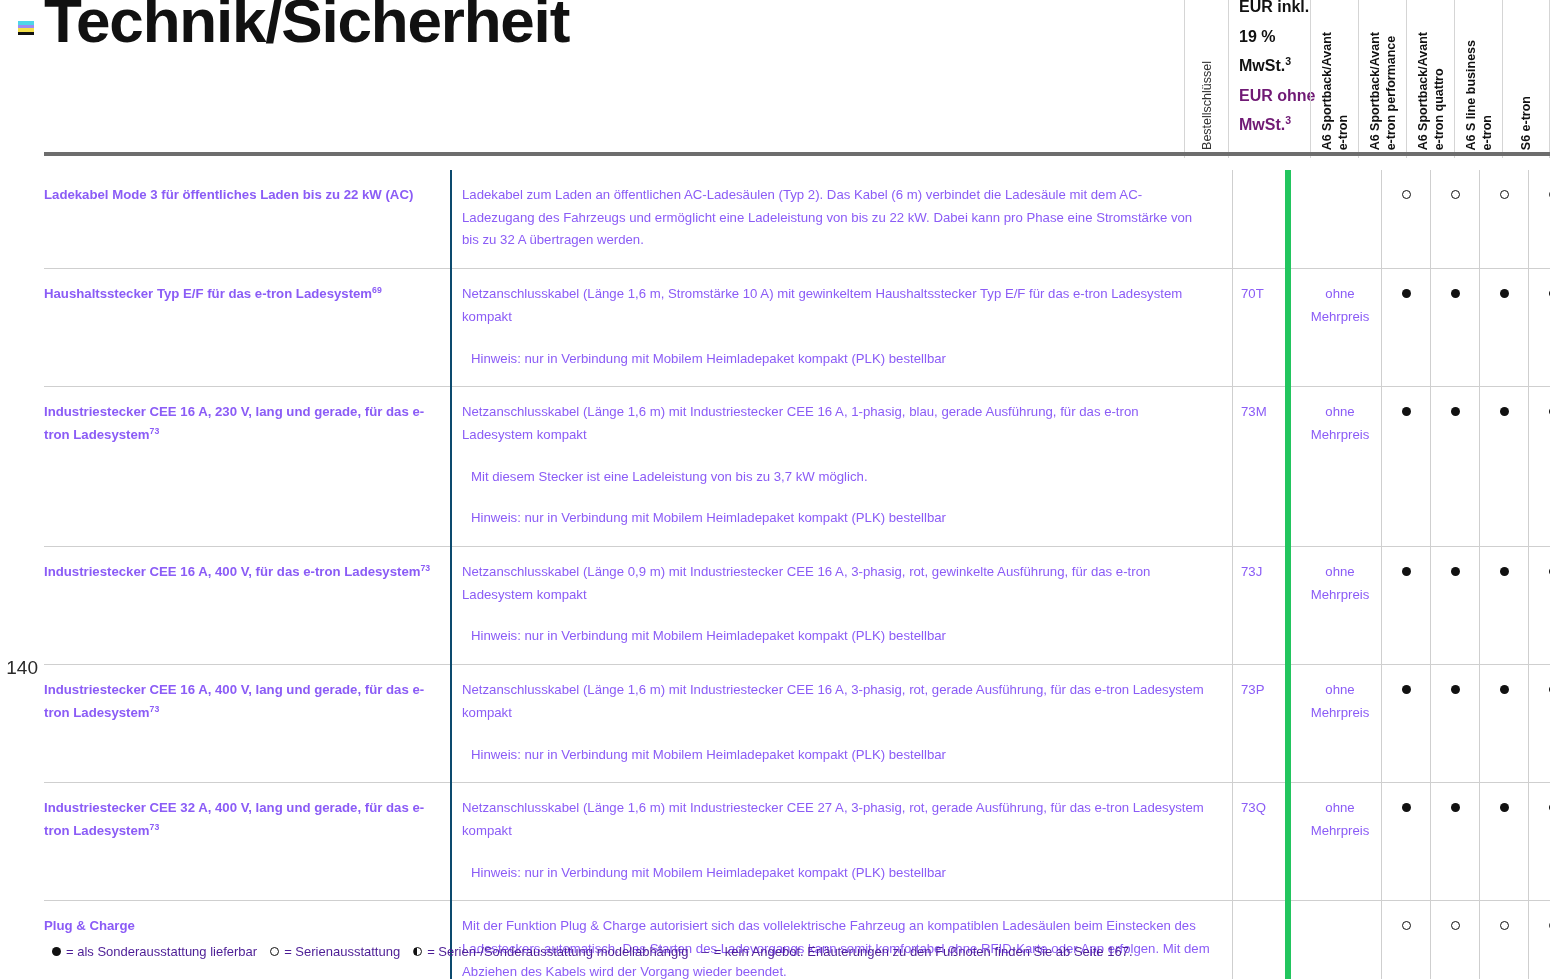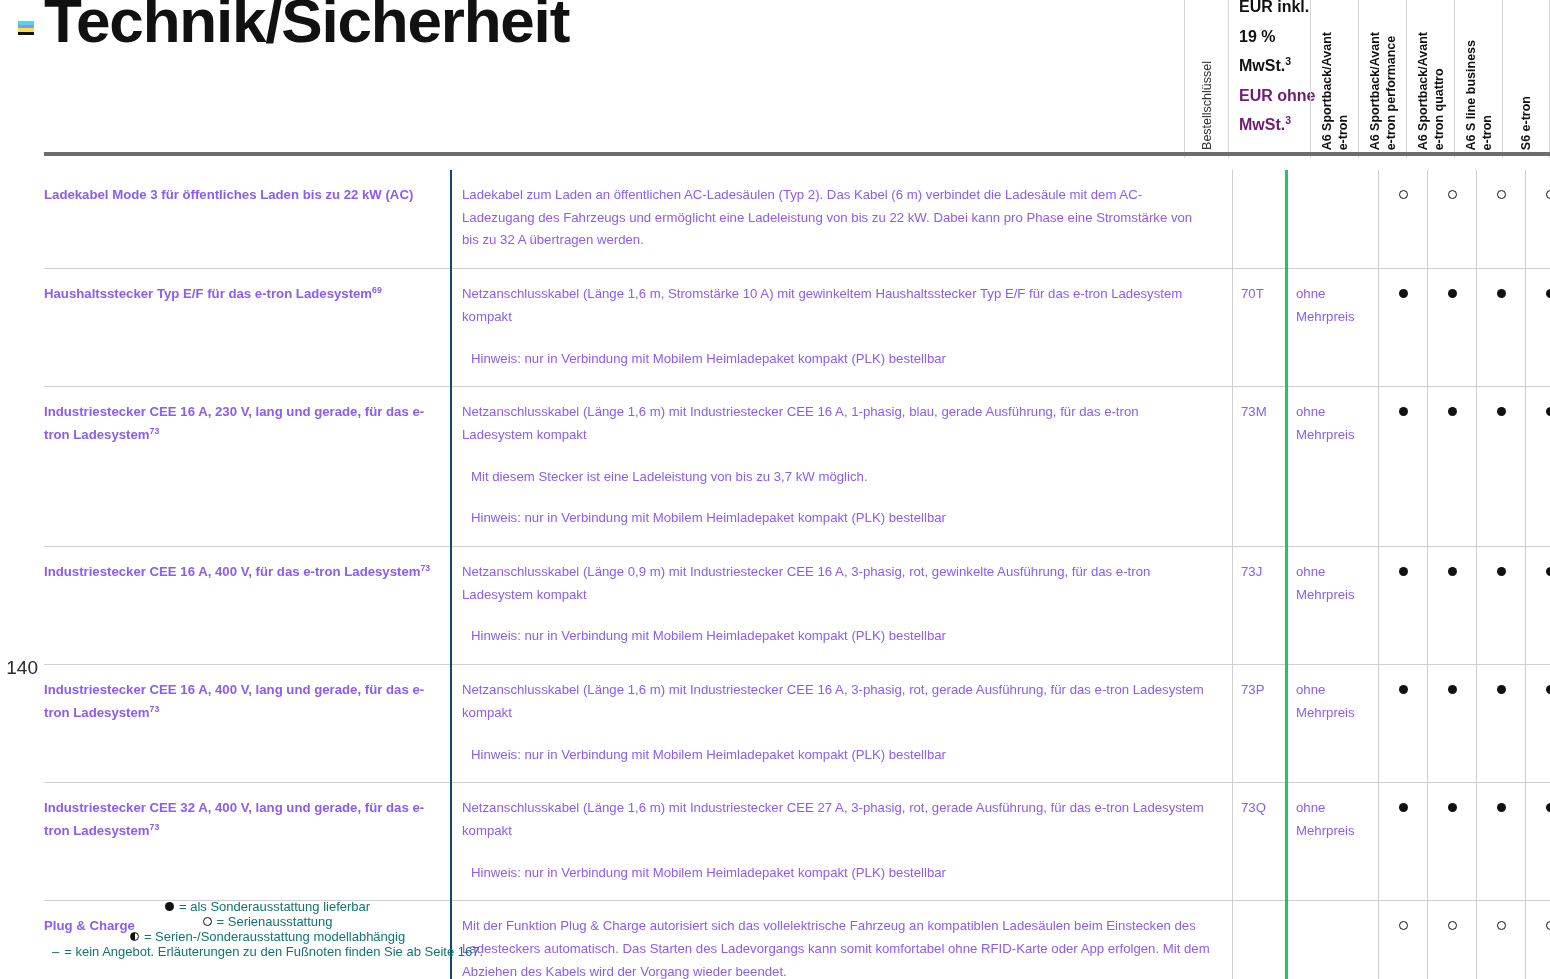--- a/index.html
+++ b/index.html
@@ -123,21 +123,21 @@
     vertical-align: top;
     border-bottom: 1px solid #cfcfcf;
     padding: 14px 0 16px 0;
     font-size: 13.2px;
     line-height: 1.72;
     color: #8b5cf6;
   }
   .c-name  { width: 392px; padding-right: 14px !important; font-weight: 700; color:#111; }
   .c-desc  { width: 748px; padding-right: 22px !important; border-left: 2px solid #0c4a6e; padding-left: 10px !important; }
   .c-key   { width: 44px;  border-left: 1px solid #cfcfcf; padding-left: 8px !important; }
-  .c-price { width: 82px;  border-left: 3px solid #22c55e; padding-left: 8px !important; }
+  .c-price { width: 82px;  border-left: 6px solid #22c55e; padding-left: 8px !important; text-align: center; }
   .c-mark  { width: 48px;  border-left: 1px solid #cfcfcf; text-align: center; }
 
   .desc-p { margin: 0; }
   .desc-p + .desc-p { margin-top: 19px; margin-left: 9px; }
 
   
   .mk {
     display: inline-block;
     width: 9px; height: 9px;
     border-radius: 50%;
@@ -149,25 +149,24 @@
   .mk.half {
     background: linear-gradient(to right, #111 0 50%, #fff 50% 100%);
     border: 1.6px solid #111;
   }
 
   
   .legend {
     position: absolute;
     left: 52px; bottom: 20px;
     font-size: 13px;
-    color: #0f766e;
+    color: #4c1d95;
     display: flex;
     align-items: center;
     white-space: nowrap;
-    flex-direction: column;
   }
   .legend .seg { display:inline-flex; align-items:center; }
   .legend .gap { display:inline-block; width: 13px; }
   .legend .mk { margin-top: 0; margin-right: 5px; }
   .legend .dash { margin-right: 5px; font-size: 13px; }
 </style>
 </head>
 <body>
 
 <div class="page-head">

